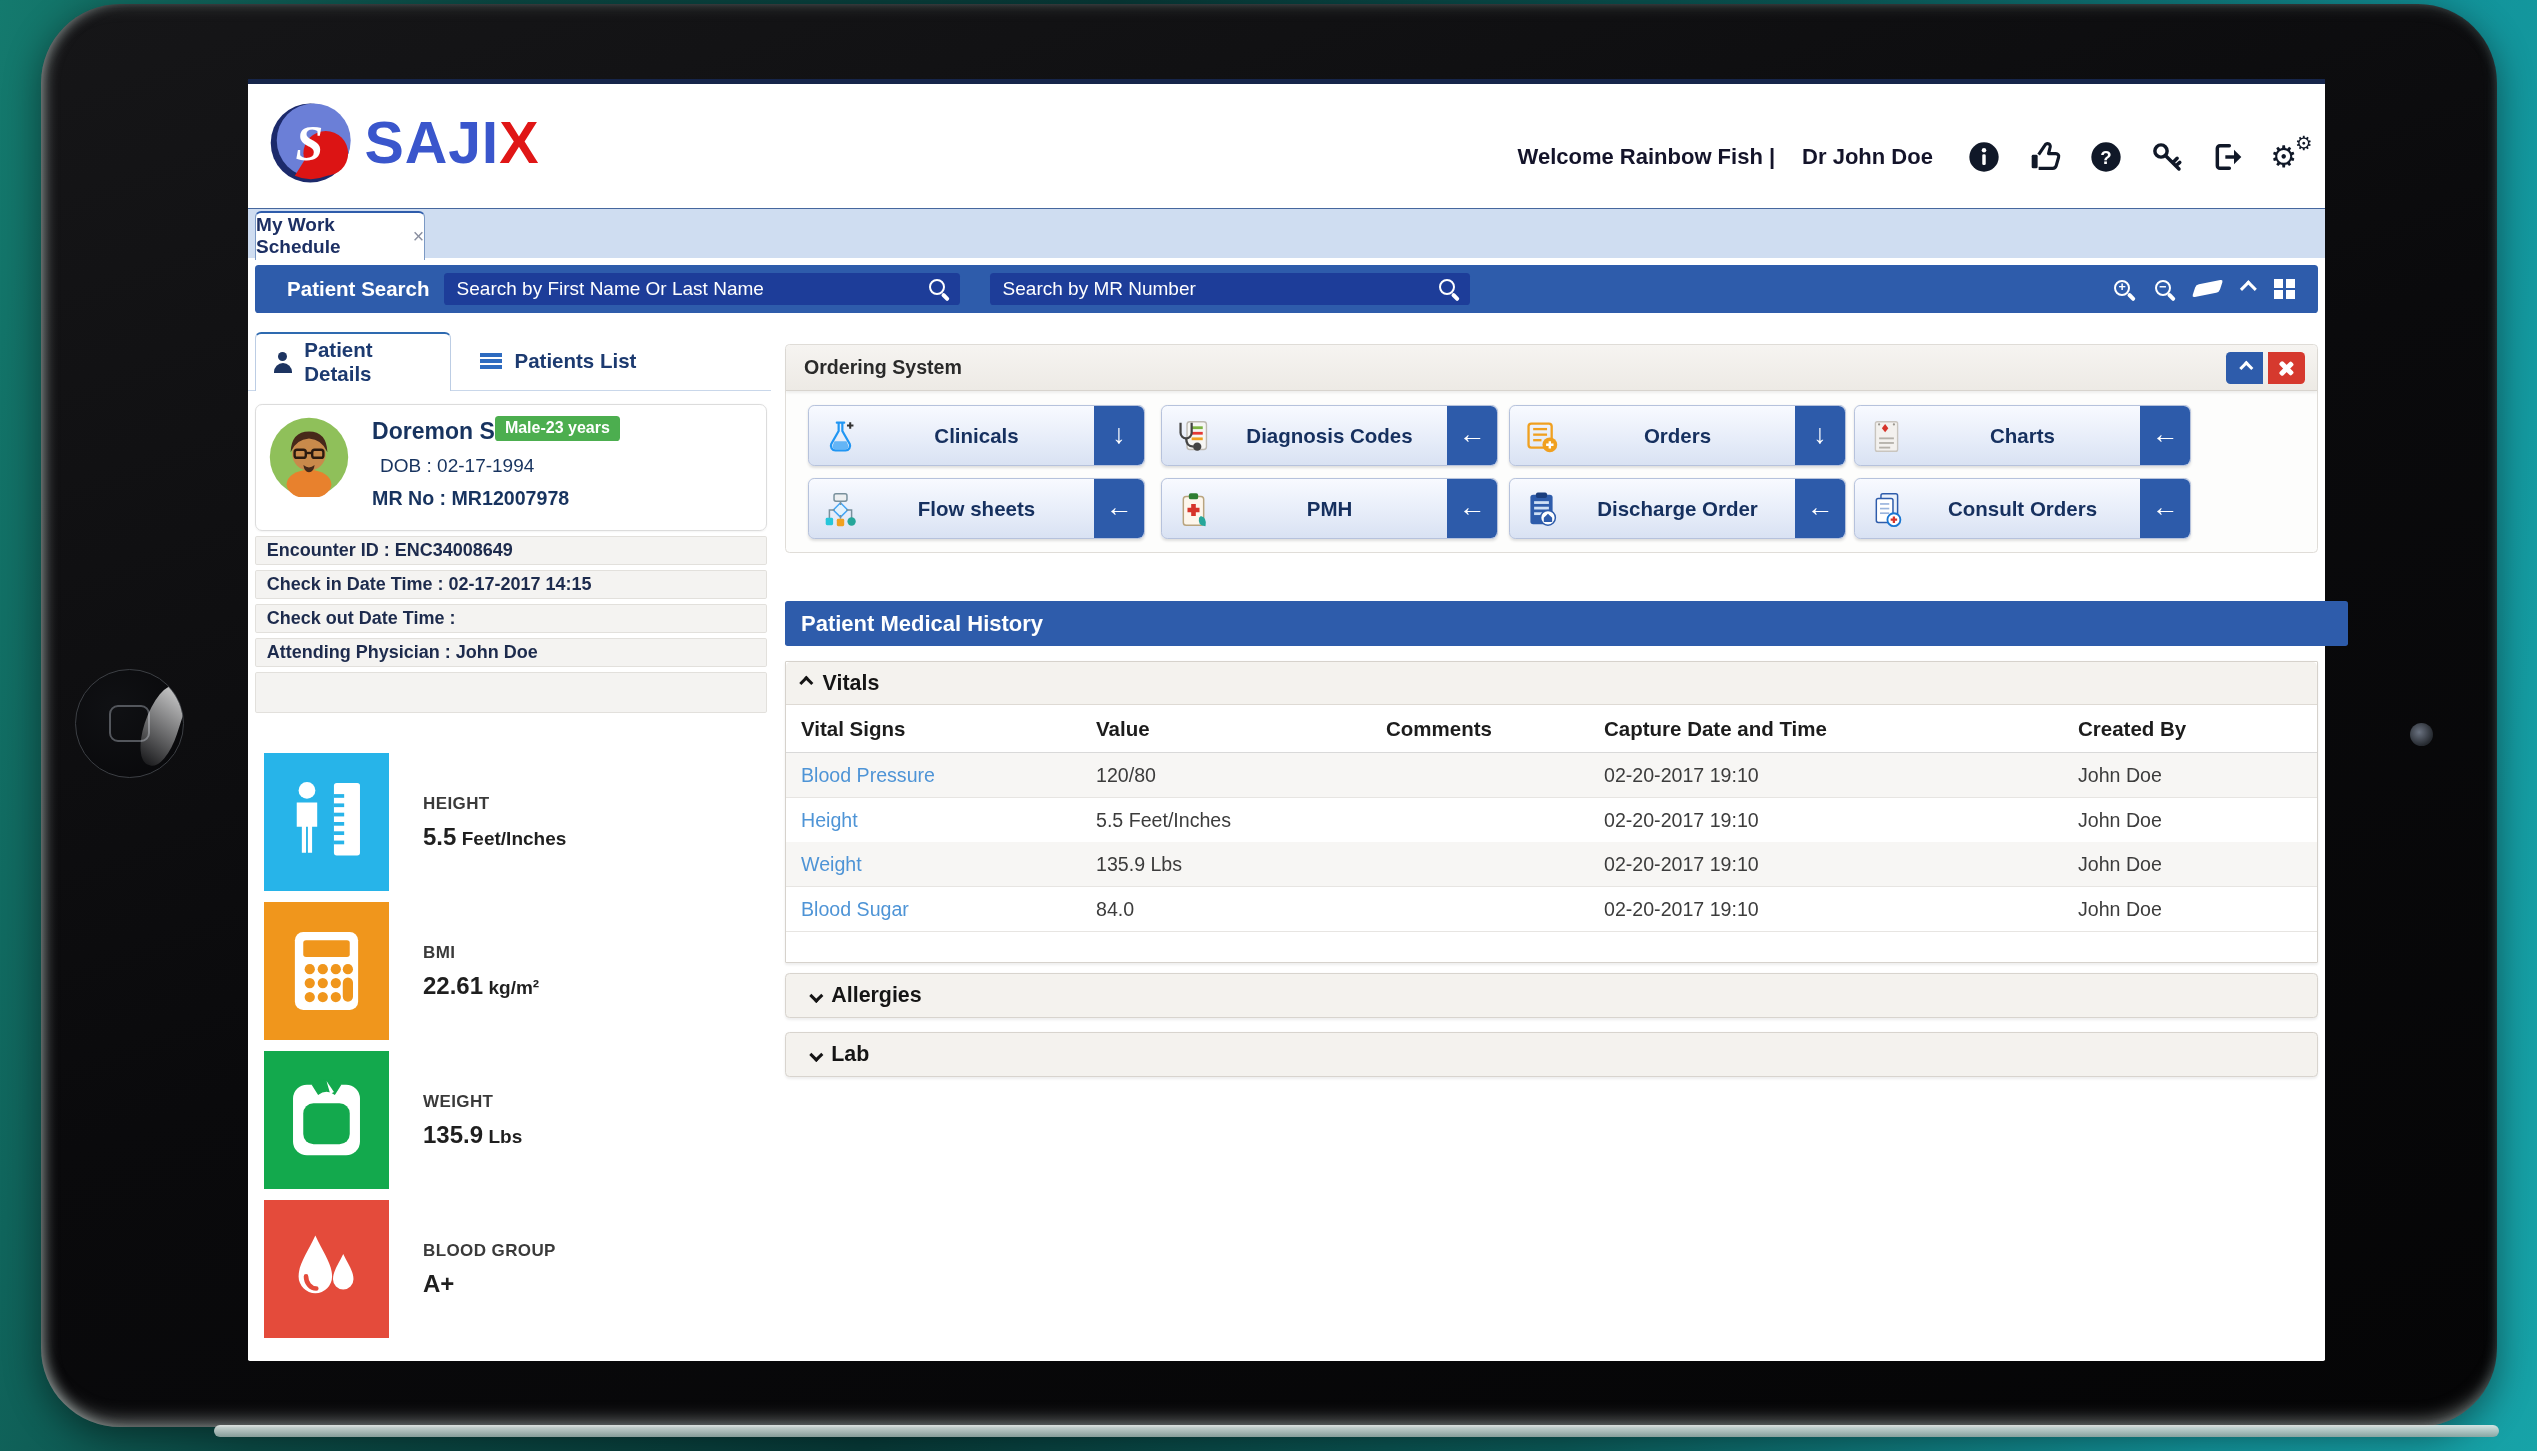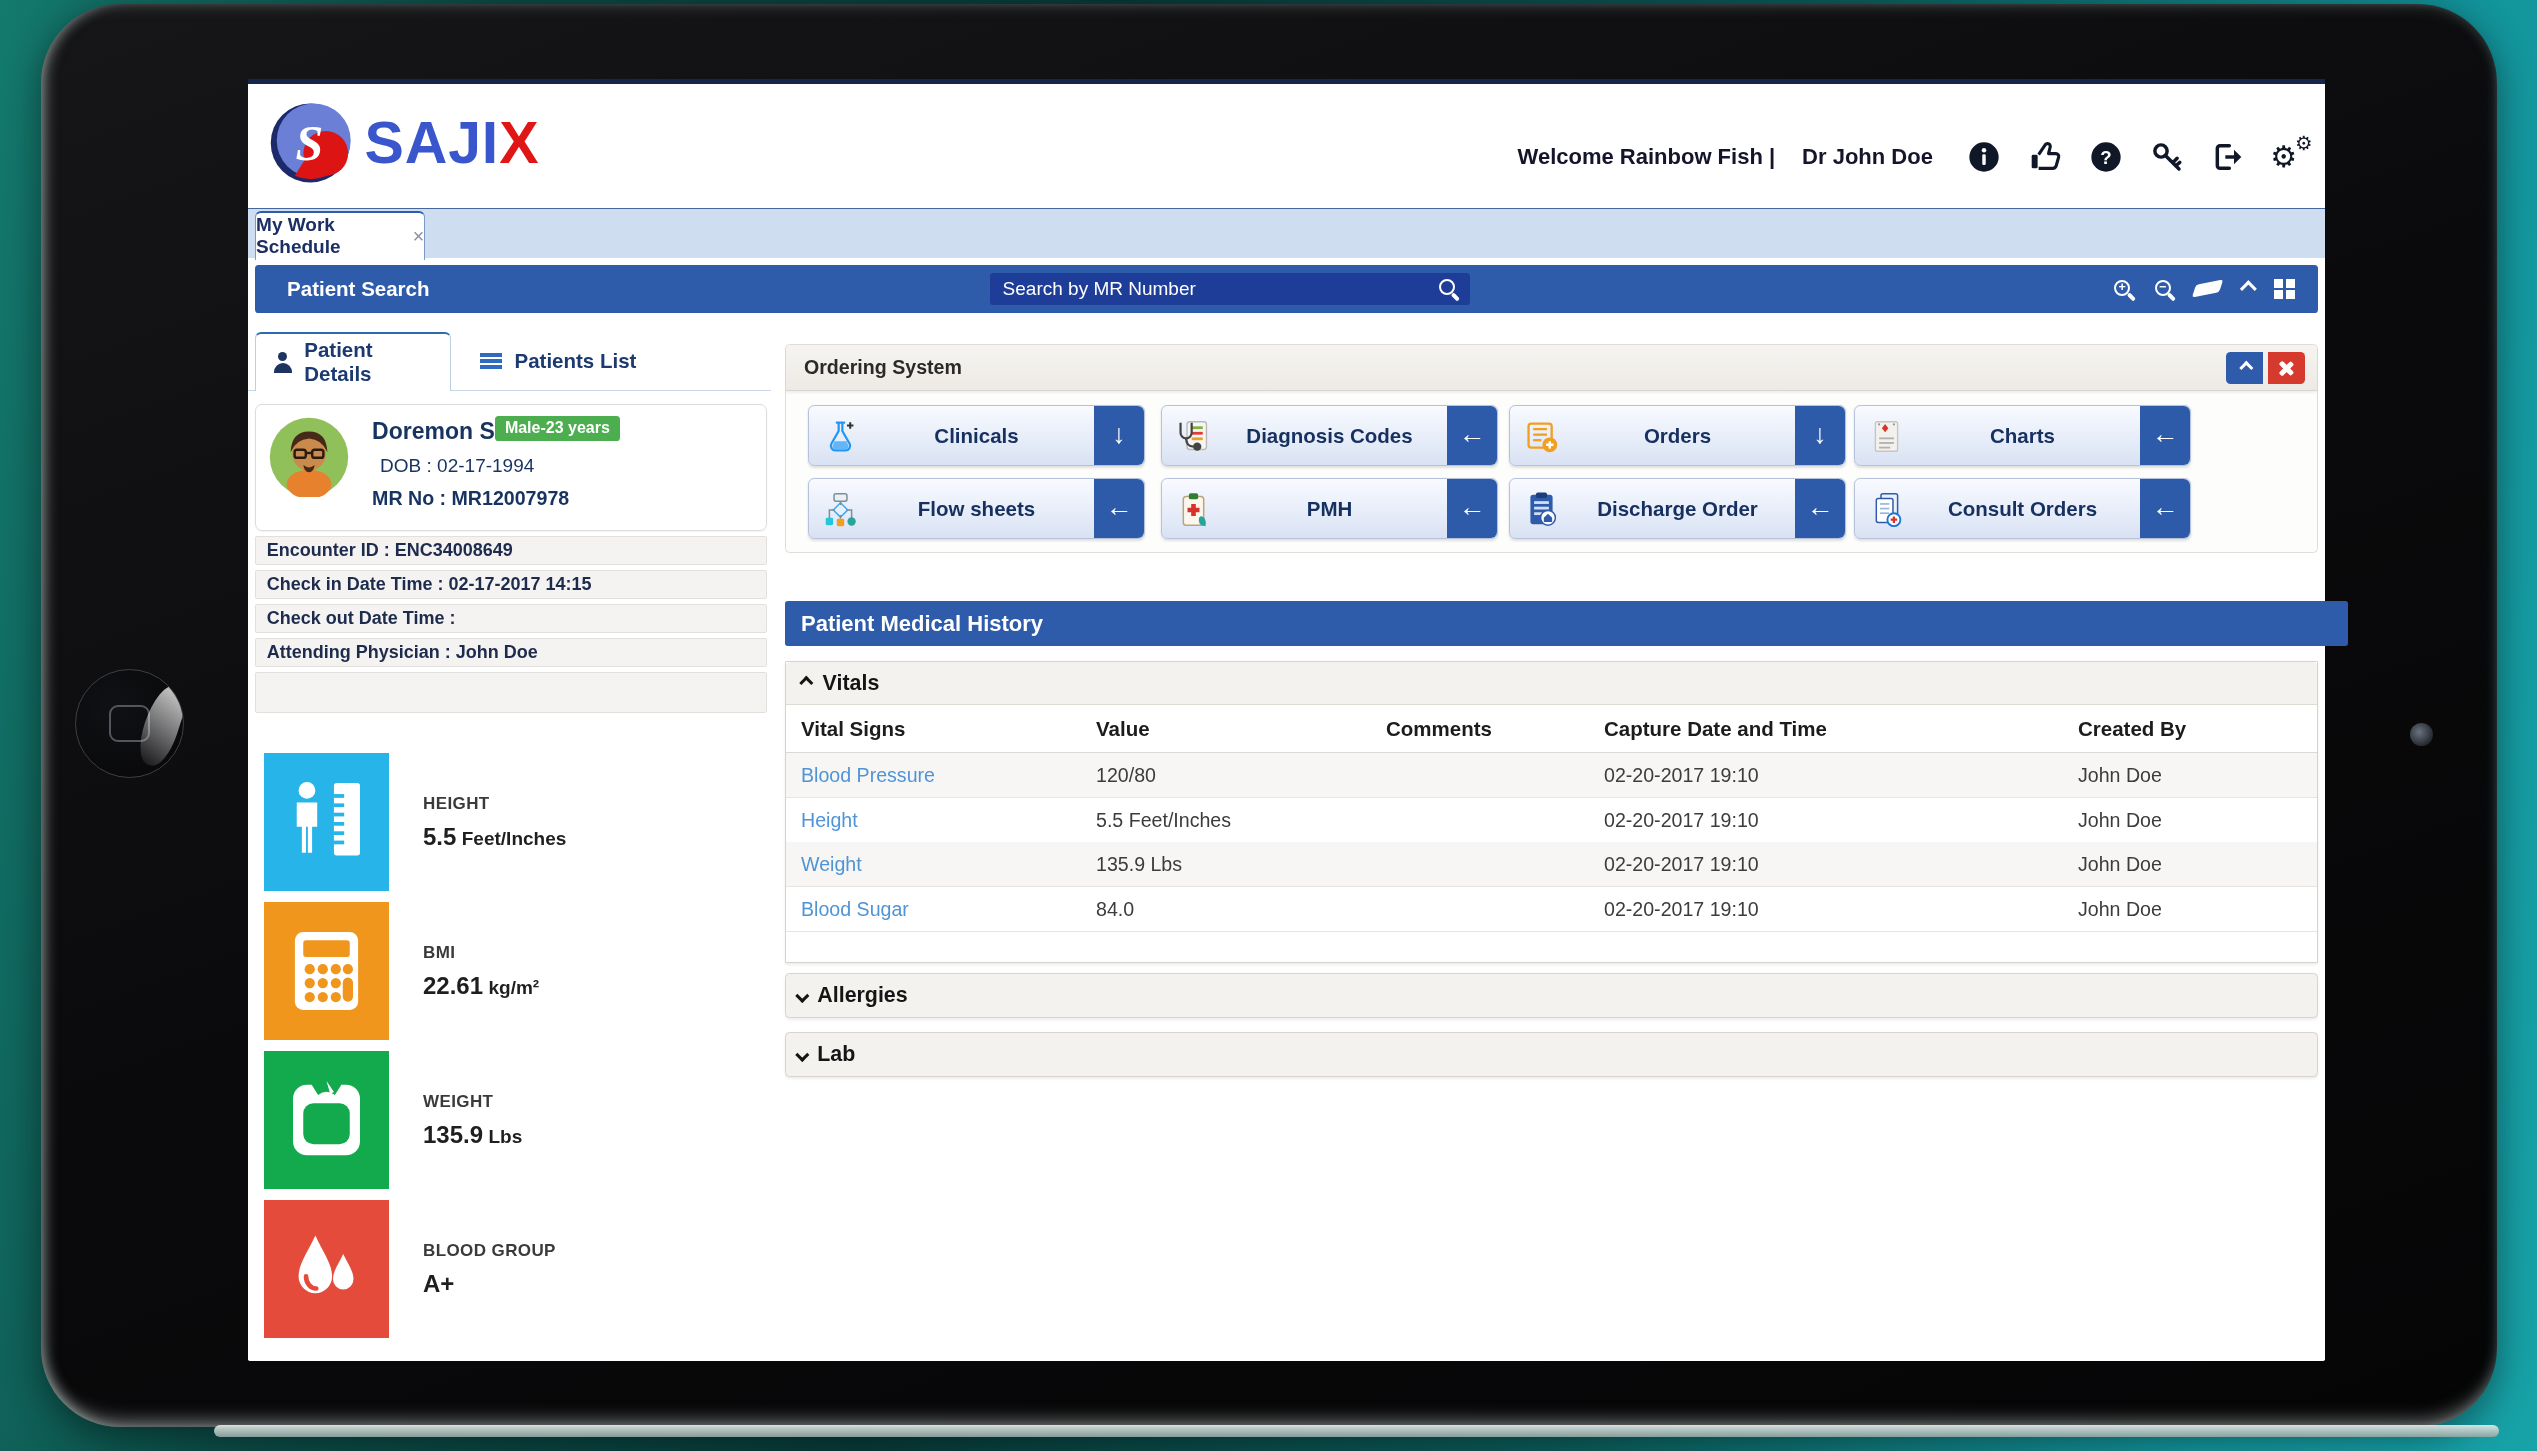--- a/index.html
+++ b/index.html
@@ -136,21 +136,21 @@
     border-radius:4.5px 4.5px 0 0; display:flex; align-items:center; gap:12.5px; padding-left:14.3px; color:#151515; }
   .vheader .t { font-size:21.4px; font-weight:700; }
   .vheader .chev { width:9.8px; height:9.8px; border-width:3.6px 3.6px 0 0; }
   .thead { position:absolute; left:0; top:43px; width:100%; height:48px; border-bottom:0.9px solid #d9d9d9; }
   .thead span { position:absolute; line-height:48px; font-size:20.5px; font-weight:700; color:#1c1c1c; }
   .vrow { position:absolute; left:0; width:100%; height:45px; border-bottom:0.9px solid #e7e5e2; }
   .vrow.alt { background:#f7f6f4; }
   .vrow span { position:absolute; line-height:45px; font-size:19.6px; color:#3c3c3c; }
   .vrow .vname { color:#4e94d6; }
   .acc-bar { position:absolute; left:537px; width:1533px; height:45px; background:#f4f2ee; border:0.9px solid #d8d4ce;
-    border-radius:4.5px; box-shadow:0 1.8px 2.7px rgba(0,0,0,.07); display:flex; align-items:center; gap:12.5px; padding-left:9px; color:#151515; }
+    border-radius:4.5px; box-shadow:0 1.8px 2.7px rgba(0,0,0,.07); display:flex; align-items:center; gap:12.5px; padding-left:23px; color:#151515; }
   .acc-bar .t { font-size:21.4px; font-weight:700; }
   .acc-bar .chev { width:9.8px; height:9.8px; border-width:3.6px 3.6px 0 0; }
   .c1{left:15px;} .c2{left:310px;} .c3{left:600px;} .c4{left:818px;} .c5{left:1292px;}
 </style>
 </head>
 <body>
 
 <div id="canvas">
   <div class="tablet"></div>
   <div class="bottom-edge"></div>
@@ -216,20 +216,27 @@
 
     <div class="tabstrip">
       <div class="wtab">
         <span class="lbl">My Work Schedule</span>
         <span class="close">×</span>
       </div>
     </div>
 
     <div class="toolbar">
       <span class="tlabel">Patient Search</span>
+      <div class="sinput-wrap" style="left:189px; width:516px;">
+        <input type="text" placeholder="Search by First Name Or Last Name" style="">
+        <span class="mag">
+            <span class="lens"></span>
+            <span class="handle"></span>
+          </span>
+      </div>
       <div class="sinput-wrap" style="left:735px; width:480px;">
         <input type="text" placeholder="Search by MR Number" style="">
         <span class="mag">
             <span class="lens"></span>
             <span class="handle"></span>
           </span>
       </div>
       <div class="tb-icons">
         <span class="mag">
             <span class="lens"></span>

